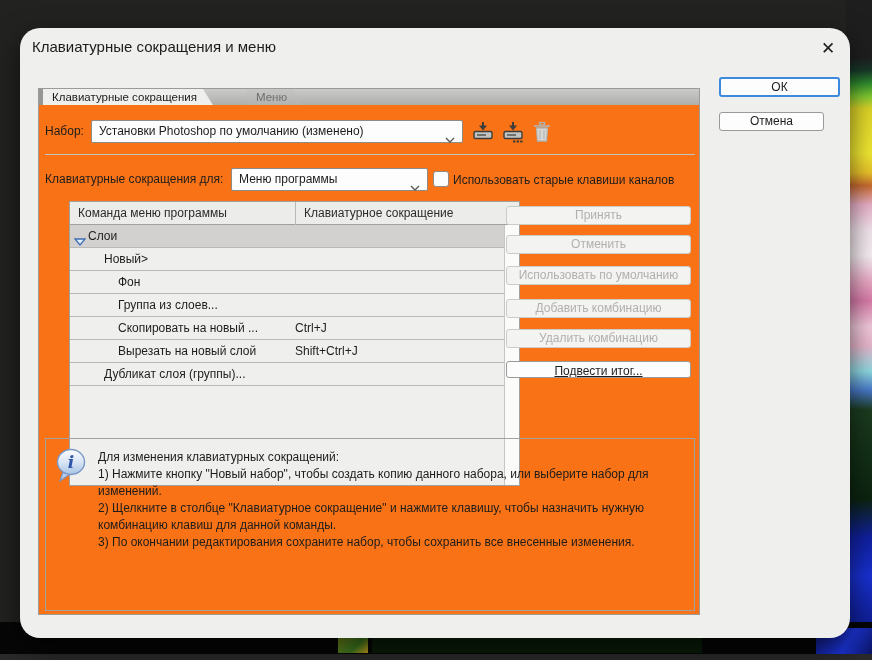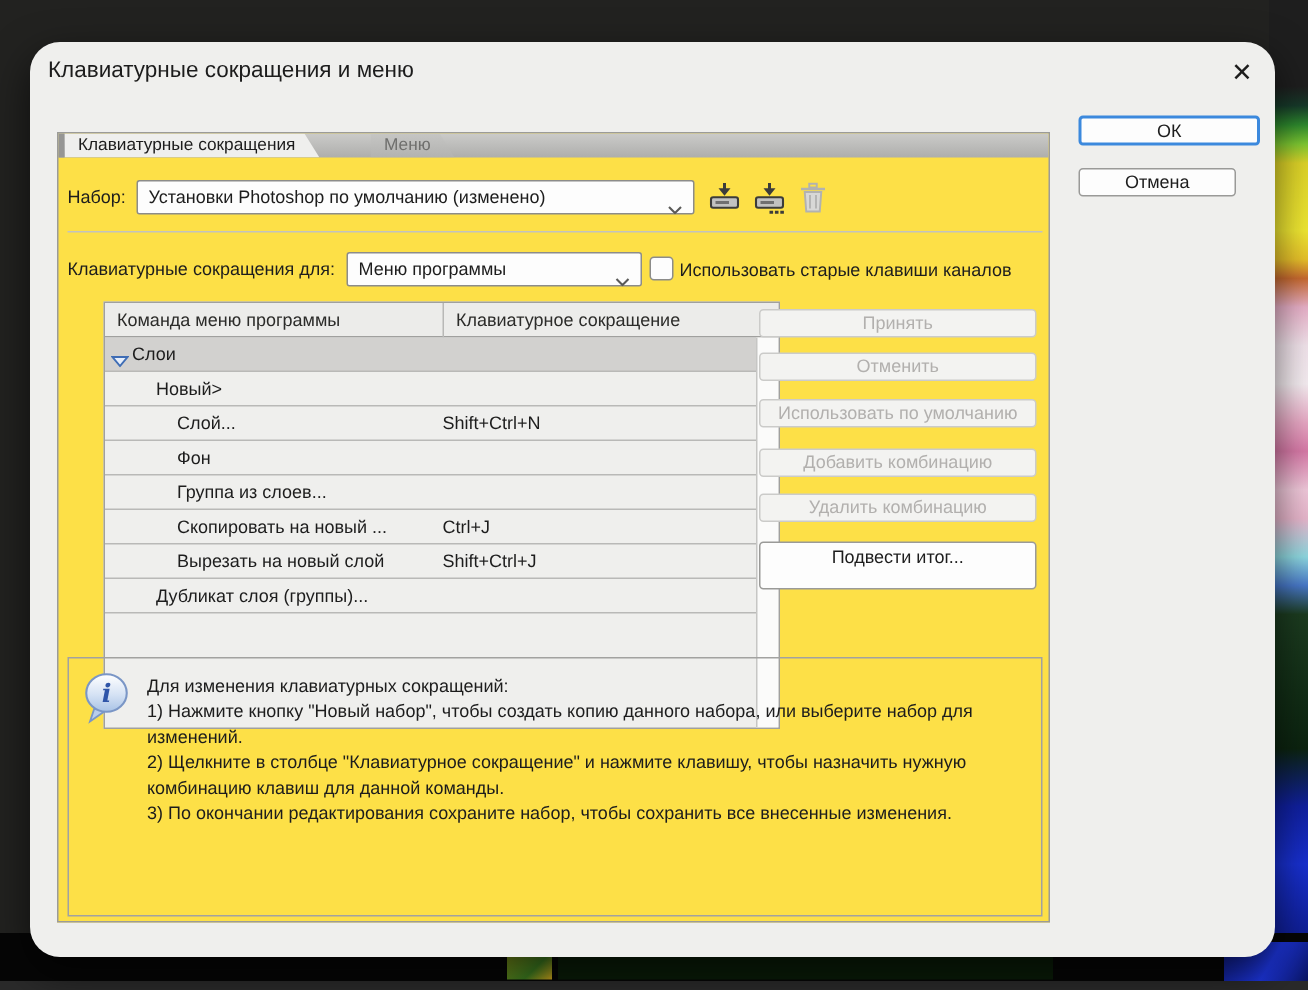--- a/index.html
+++ b/index.html
@@ -31,21 +31,21 @@
              text-align:center;font-size:17px;color:#1c1c1c;cursor:pointer;}
 
   
   .btn{box-sizing:border-box;position:absolute;background:#fdfdfd;border:1px solid #9a9a98;
        border-radius:3px;font-size:12px;color:#1d1d1d;text-align:center;line-height:17px;}
   .btn-ok{left:699px;top:49px;width:121px;height:20px;border:2px solid #3c89dd;line-height:16px;}
   .btn-cancel{left:699px;top:84px;width:105px;height:19px;}
 
   
   .panel{position:absolute;left:18px;top:60px;width:662px;height:527px;
-         border:1px solid #9b9b99;box-sizing:border-box;background:#fde047;}
+         border:1px solid #9b9b99;box-sizing:border-box;background:#f97316;}
   .tabbar{position:absolute;left:0;top:0;width:100%;height:16px;
           background:linear-gradient(#cbcbc9,#aeaeac);}
   .tab{position:absolute;top:0;height:16px;line-height:16px;font-size:11.5px;
        padding:0 16px 0 9px;clip-path:polygon(0 0,calc(100% - 10px) 0,100% 100%,0 100%);}
   .tab-active{left:4px;background:#efefed;color:#1c1c1c;}
   .tab-inactive{left:208px;background:linear-gradient(#c6c6c4,#b2b2b0);color:#6f6f6d;}
   .tabbar-edge{position:absolute;left:0;top:0;width:4px;height:16px;background:#969694;}
 
   
   .lbl{position:absolute;font-size:12px;color:#1d1d1d;}
@@ -182,24 +182,20 @@
                 </svg>
             </span>
             <span class="cmd ind0">Слои</span>
             <span class="sc"></span>
           </div>
           <div class="trow">
             <span class="cmd ind1">Новый&gt;</span>
             <span class="sc"></span>
           </div>
           <div class="trow">
-            <span class="cmd ind2">Слой...</span>
-            <span class="sc">Shift+Ctrl+N</span>
-          </div>
-          <div class="trow">
             <span class="cmd ind2">Фон</span>
             <span class="sc"></span>
           </div>
           <div class="trow">
             <span class="cmd ind2">Группа из слоев...</span>
             <span class="sc"></span>
           </div>
           <div class="trow">
             <span class="cmd ind2">Скопировать на новый ...</span>
             <span class="sc">Ctrl+J</span>
@@ -214,21 +210,21 @@
           </div>
         </div>
         <div class="vscroll"></div>
       </div>
 
       <div class="abtn disabled" style="top:117px;">Принять</div>
       <div class="abtn disabled" style="top:146px;">Отменить</div>
       <div class="abtn disabled" style="top:177px;">Использовать по умолчанию</div>
       <div class="abtn disabled" style="top:210px;">Добавить комбинацию</div>
       <div class="abtn disabled" style="top:240px;">Удалить комбинацию</div>
-      <div class="abtn" style="top:272px;height:32px;line-height:18px;">Подвести итог...</div>
+      <div class="abtn" style="top:272px;height:17px;line-height:18px;text-decoration:underline;">Подвести итог...</div>
 
       <div class="infobox">
         <div class="info-icon">
           <svg width="36" height="36" viewBox="0 0 36 36">
             <defs>
               <linearGradient id="ig" x1="0" y1="0" x2="0" y2="1">
                 <stop offset="0" stop-color="#ffffff"></stop>
                 <stop offset="0.55" stop-color="#d5e2f4"></stop>
                 <stop offset="1" stop-color="#a9c3e6"></stop>
               </linearGradient>

